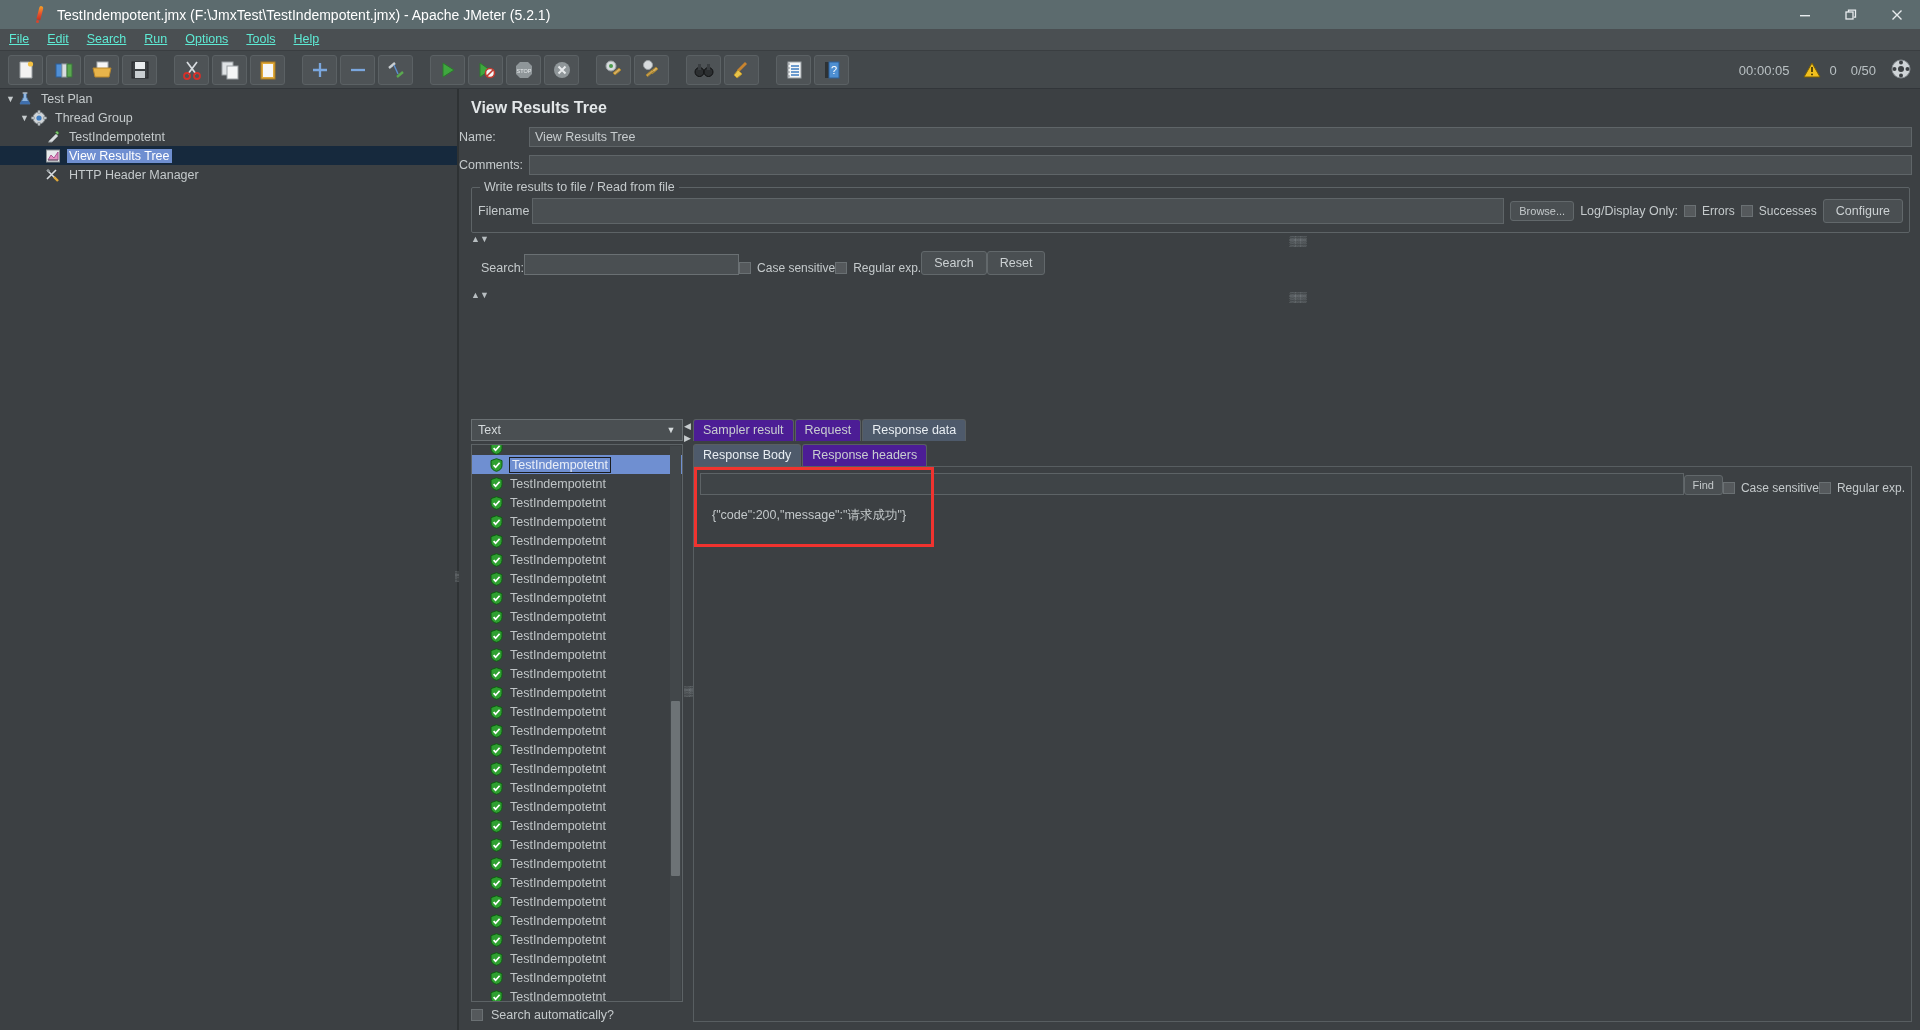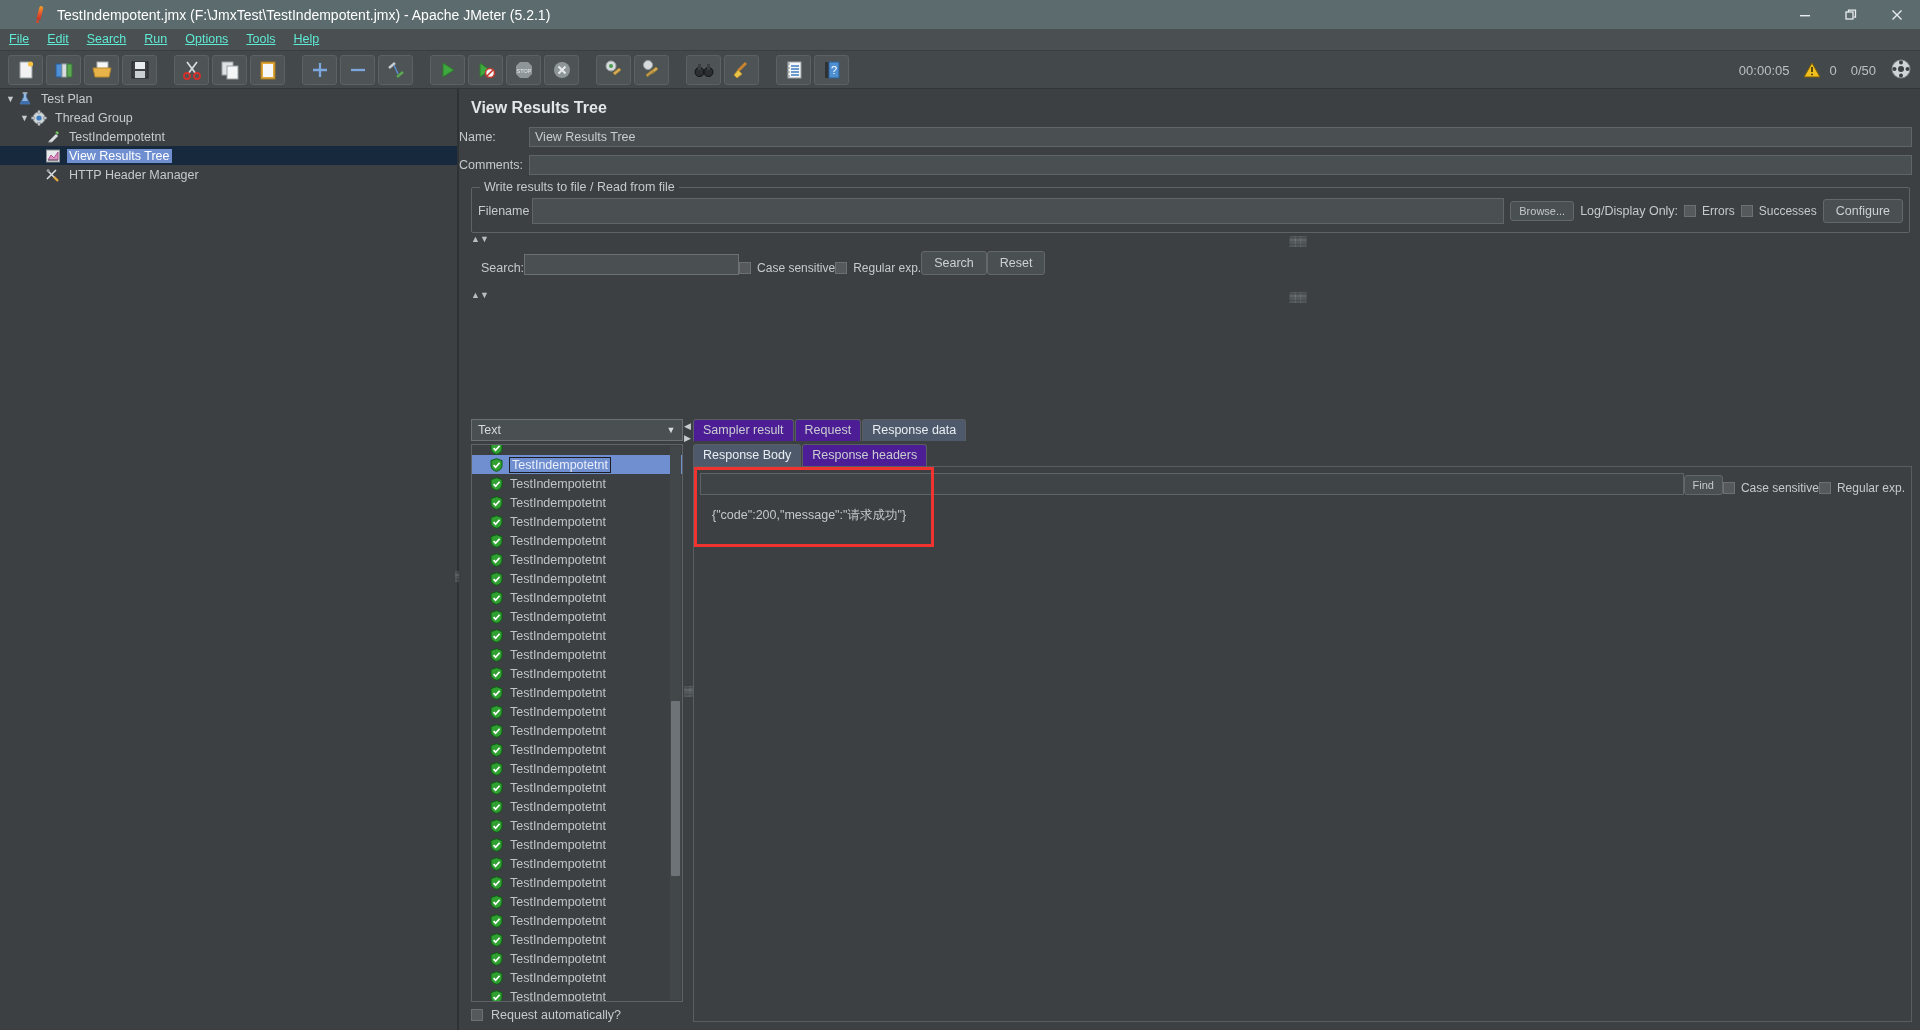--- a/index.html
+++ b/index.html
@@ -803,21 +803,21 @@
                 <span class="txt">TestIndempotetnt</span>
               </div>
             </div>
           <div id="list-scroll">
             <div id="list-thumb" style="top:255px;height:175px"></div>
           </div>
         </div>
 
         <div id="scroll-auto">
           <span class="chk"></span>
-          <span>Request automatically?</span>
+          <span>Search automatically?</span>
         </div>
       </div>
 
       <div id="panel-grip">
         <span class="tri" style="top:2px">◀</span>
         <span class="tri" style="top:14px">▶</span>
         <span class="gg">▒▒▒</span>
       </div>
 
       <div id="detail-col">

